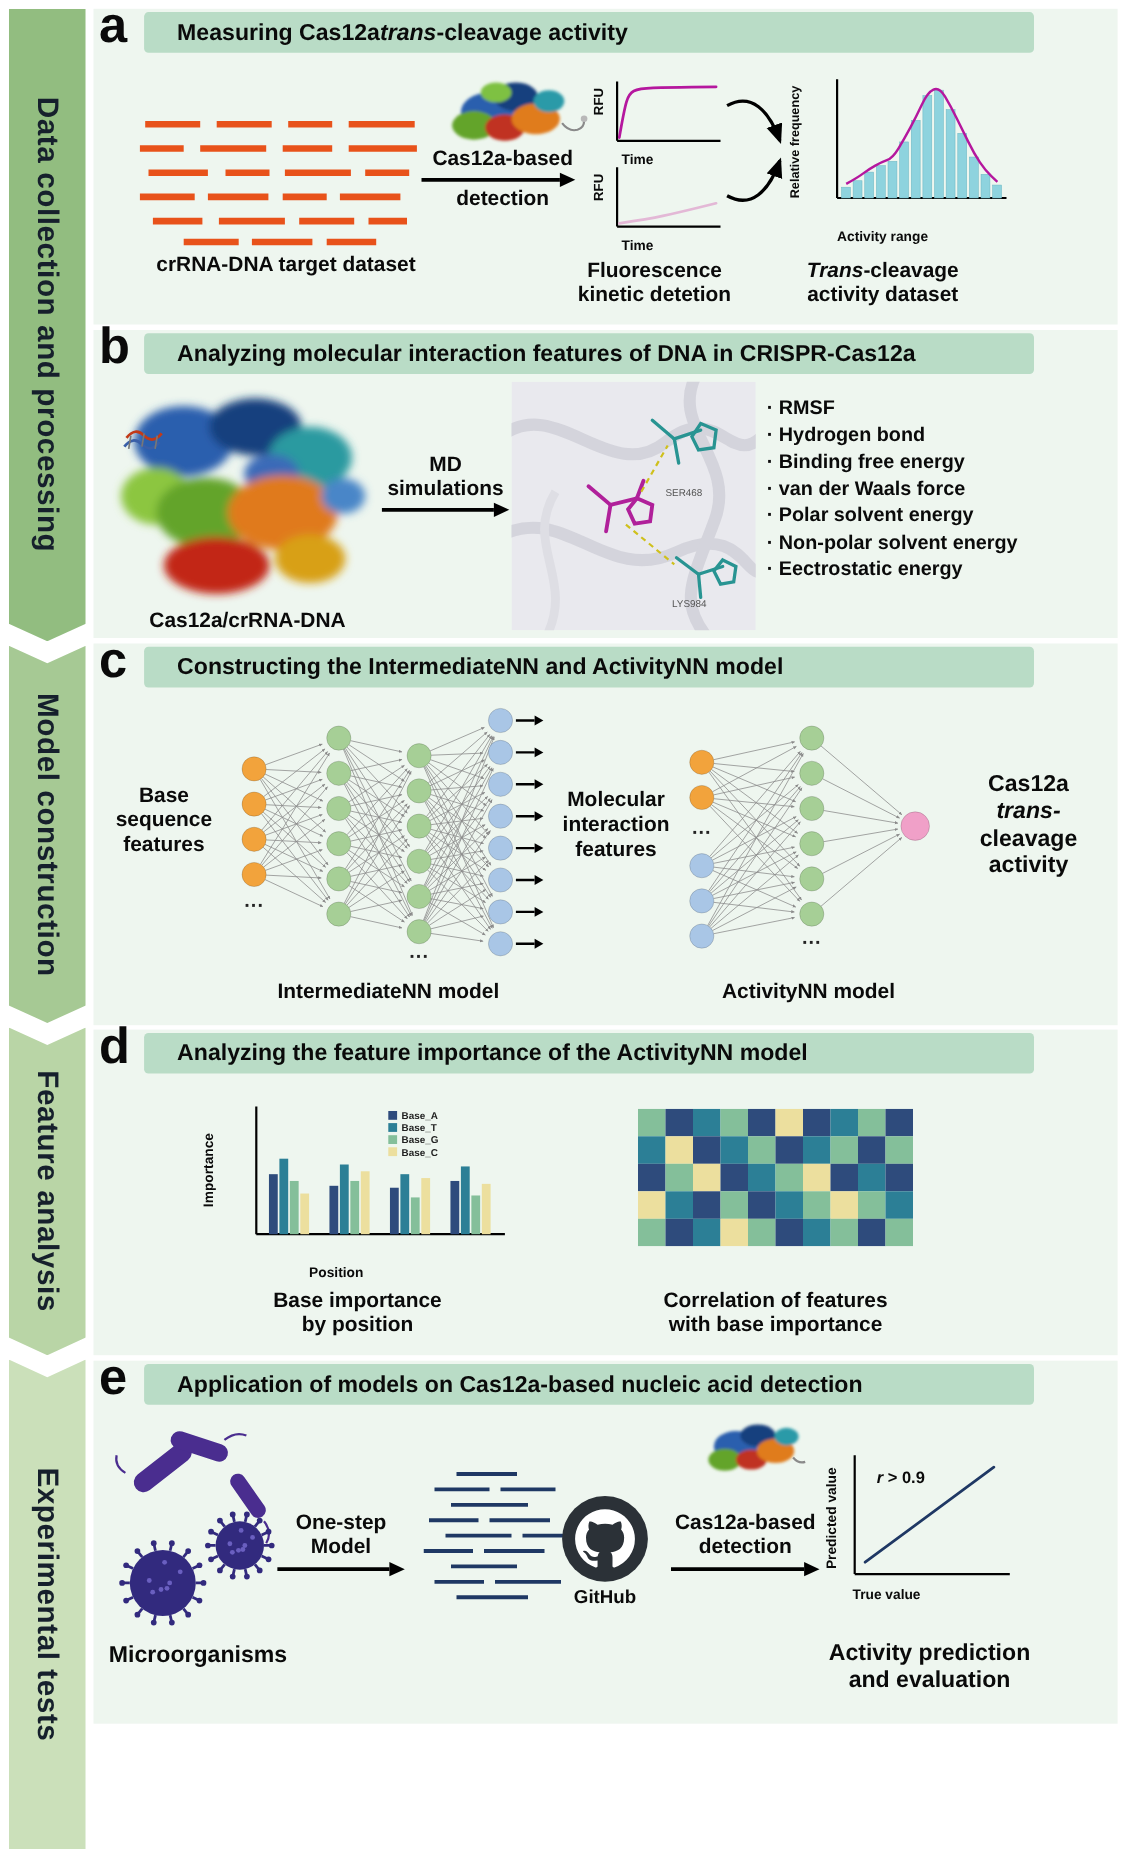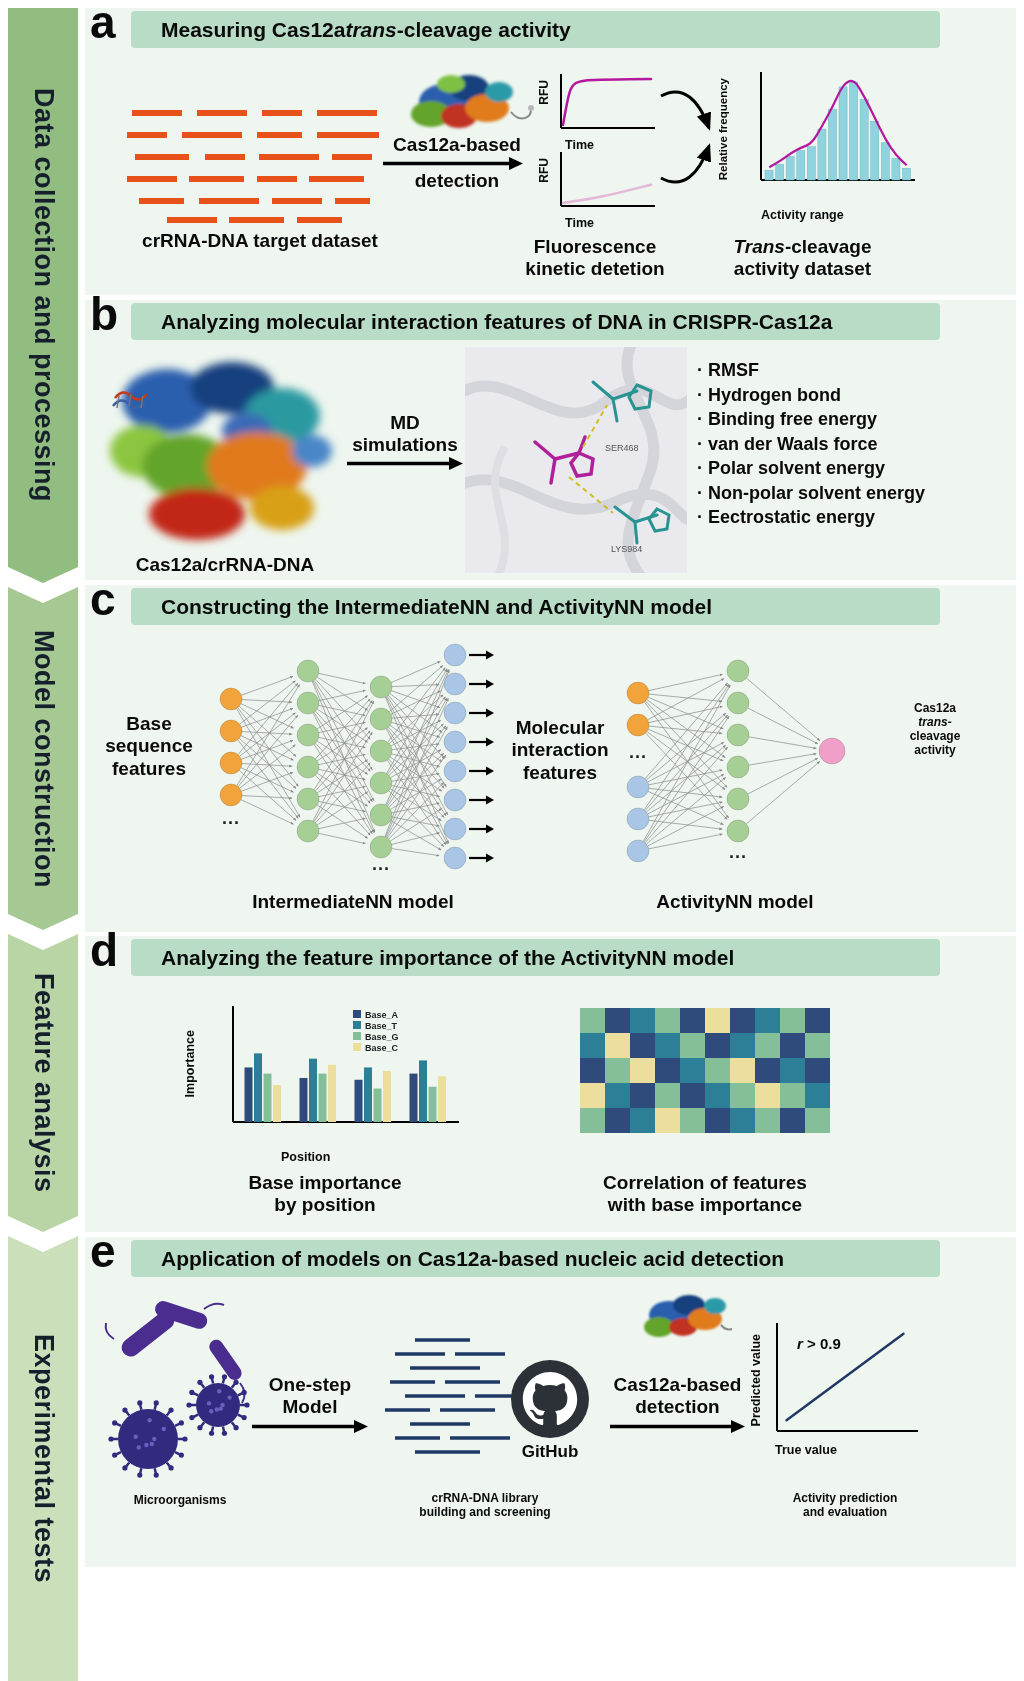--- a/index.html
+++ b/index.html
@@ -19,21 +19,21 @@
   
   .main { position:absolute; left:85px; top:0; width:931px; height:1681px; }
   .panel { position:absolute; left:0; width:931px; background:#eef6ef; }
   .panel-header { position:relative; height:42px; }
   .panel-letter { position:absolute; left:5px; top:-9px; font-size:46px; font-weight:bold; line-height:1; color:#0a0a0a; }
   .header-bar { position:absolute; left:46px; right:76px; top:3px; height:37px; background:#b9dcc6; border-radius:4px; display:flex; align-items:center; padding-left:30px; font-size:21px; font-weight:bold; color:#0a0a0a; }
   .panel-body { position:absolute; top:42px; left:0; right:0; bottom:0; }
 
   .cap { position:absolute; font-weight:bold; text-align:center; font-size:19px; line-height:1.18; color:#0a0a0a; }
   .cap .ln { display:block; }
-  .cap20 { font-size:12px; }
+  .cap20 { font-size:21px; }
   .vtext { position:absolute; writing-mode:vertical-rl; transform:rotate(180deg); font-size:12px; font-weight:bold; color:#0a0a0a; }
   .axlabel { position:absolute; font-size:12.5px; font-weight:bold; color:#0a0a0a; }
   .arrowlabel { position:absolute; font-weight:bold; font-size:19px; text-align:center; line-height:1.15; color:#0a0a0a; }
   .feat-item { font-size:18px; font-weight:bold; line-height:24.5px; white-space:nowrap; color:#0a0a0a; }
   .annot { position:absolute; font-size:15px; font-weight:bold; color:#0a0a0a; }
 </style>
 </head>
 <body>
 
 <div class="sidebar">
@@ -756,24 +756,20 @@
           <line x1="30" y1="118" x2="95" y2="118"></line>
         </g>
       </svg>
 
       <svg class="abs" style="left:410px; top:74px;" width="110" height="100">
         <circle cx="55" cy="46" r="39" fill="#2b3137"></circle>
         <path transform="translate(27.8,19) scale(3.4)" fill="#ffffff" d="M8 0C3.58 0 0 3.58 0 8c0 3.54 2.29 6.53 5.47 7.59.4.07.55-.17.55-.38 0-.19-.01-.82-.01-1.49-2.01.37-2.53-.49-2.69-.94-.09-.23-.48-.94-.82-1.13-.28-.15-.68-.52-.01-.53.63-.01 1.08.58 1.23.82.72 1.21 1.87.87 2.33.66.07-.52.28-.87.51-1.07-1.78-.2-3.64-.89-3.64-3.95 0-.87.31-1.59.82-2.15-.08-.2-.36-1.02.08-2.12 0 0 .67-.21 2.2.82.64-.18 1.32-.27 2-.27.68 0 1.36.09 2 .27 1.53-1.04 2.2-.82 2.2-.82.44 1.1.16 1.92.08 2.12.51.56.82 1.27.82 2.15 0 3.07-1.87 3.75-3.65 3.95.29.25.54.73.54 1.48 0 1.07-.01 1.93-.01 2.2 0 .21.15.46.55.38A8.012 8.012 0 0 0 16 8c0-4.42-3.58-8-8-8z"></path>
       </svg>
       <div class="cap" style="left:420px; width:90px; top:163px; font-size:17px;">GitHub</div>
 
-      <div class="cap cap20" style="left:290px; width:220px; top:212px;">
-        <span class="ln">crRNA-DNA library</span>
-        <span class="ln">building and screening</span>
-      </div>
 
       <svg class="abs" style="left:552px; top:10px;" width="100" height="58">
         <defs>
             <filter id="blurE" x="-20%" y="-20%" width="140%" height="140%">
               <feGaussianBlur stdDeviation="1.3"></feGaussianBlur>
             </filter>
           </defs>
         <g filter="url(#blurE)">
           <ellipse cx="32" cy="26" rx="20" ry="14" fill="#2b5fae"></ellipse>
           <ellipse cx="52" cy="16" rx="16" ry="10" fill="#17407e"></ellipse>

